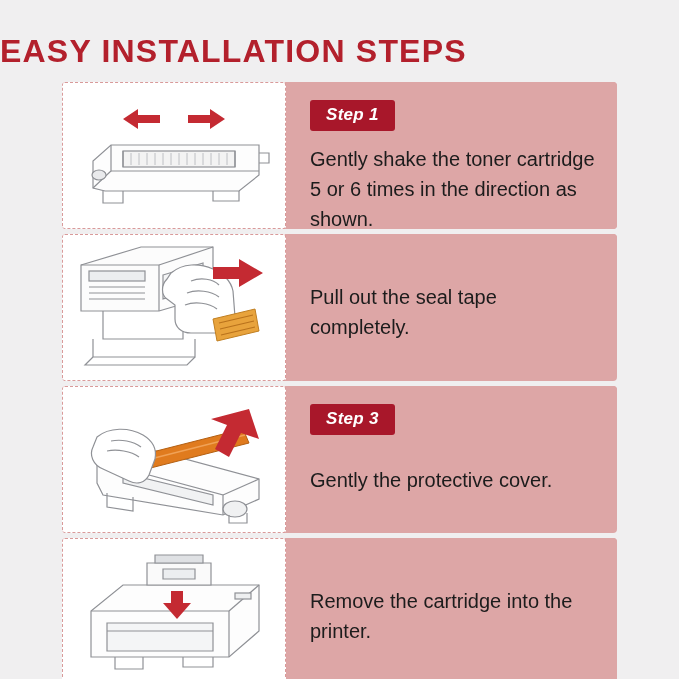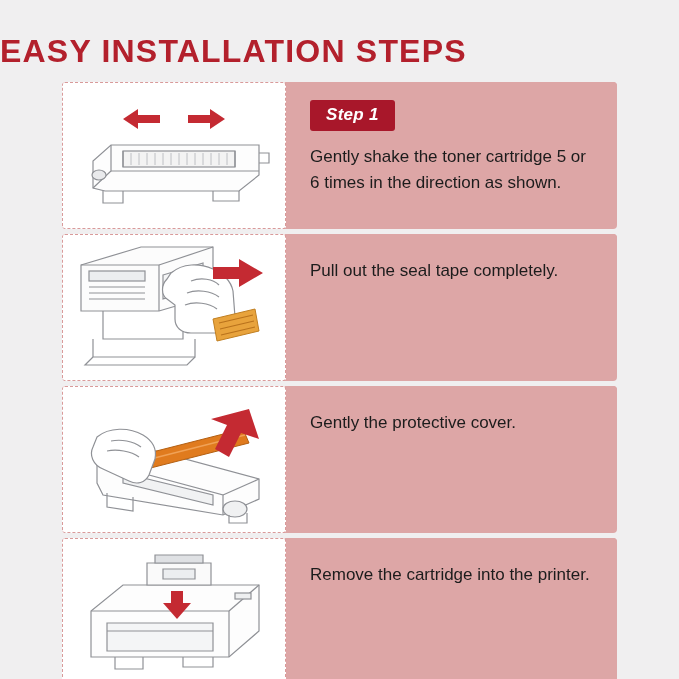--- a/index.html
+++ b/index.html
@@ -67,26 +67,26 @@
     font-size: 17px;
     font-weight: bold;
     font-style: italic;
     padding: 5px 16px 6px 16px;
     border-radius: 3px;
     letter-spacing: 0.3px;
   }
   .step-desc {
     margin-top: 13px;
     color: #1c1c1c;
-    font-size: 17px;
+    font-size: 20px;
     line-height: 1.5;
     font-family: "Liberation Sans", sans-serif;
   }
   .desc-mid {
-    margin-top: 6px;
+    margin-top: 30px;
   }
   svg { display: block; }
 </style>
 </head>
 <body>
 
 <div class="page">
 
   <div class="title">EASY INSTALLATION STEPS</div>
 
@@ -187,20 +187,21 @@
             <path d="M48 54 C58 52, 70 54, 78 60" fill="none"></path>
             <path d="M44 64 C54 62, 68 64, 76 70" fill="none"></path>
           </g>
 
           <g>
             <path d="M186 22 L196 52 L178 46 L166 70 L152 62 L164 38 L148 32 Z" fill="#c42a32"></path>
           </g>
         </svg>
       </div>
       <div class="text-panel">
+        <div class="step-badge">Step 3</div>
         <div class="step-desc desc-mid">Gently the protective cover.</div>
       </div>
     </div>
 
     <div class="step-row">
       <div class="illus">
         <svg width="222" height="145" viewBox="0 0 222 145">
 
           <g fill="none" stroke="#8f9196" stroke-width="1.2">
             <path d="M28 118 L28 72 L60 46 L196 46 L196 92 L166 118 Z" fill="#fdfdfd"></path>

